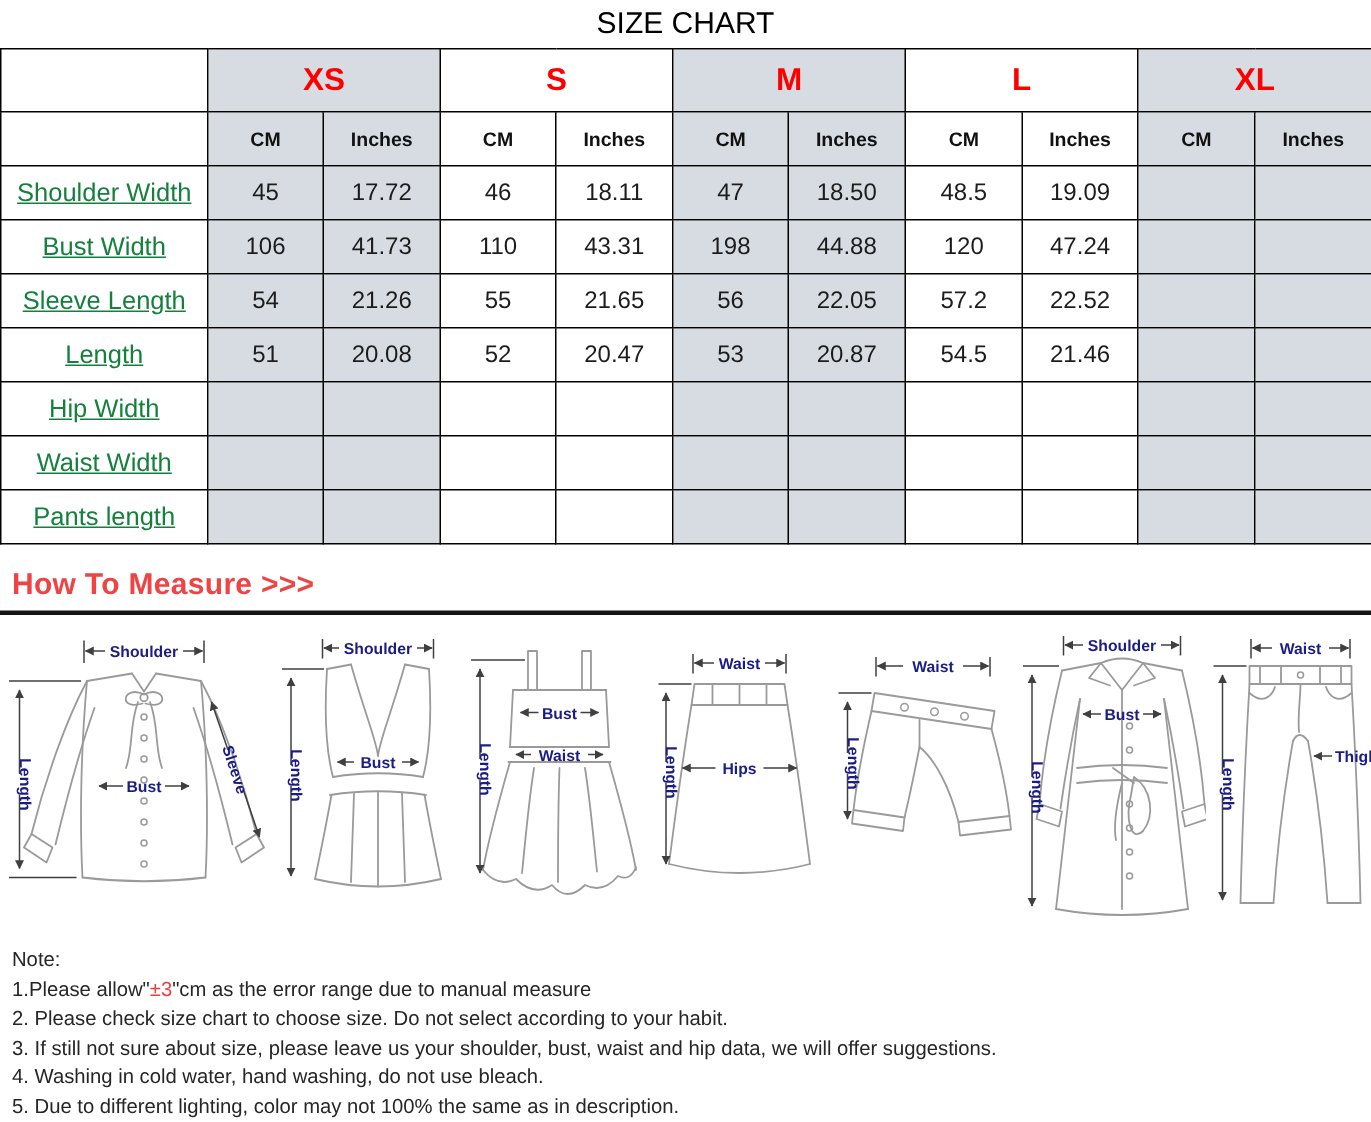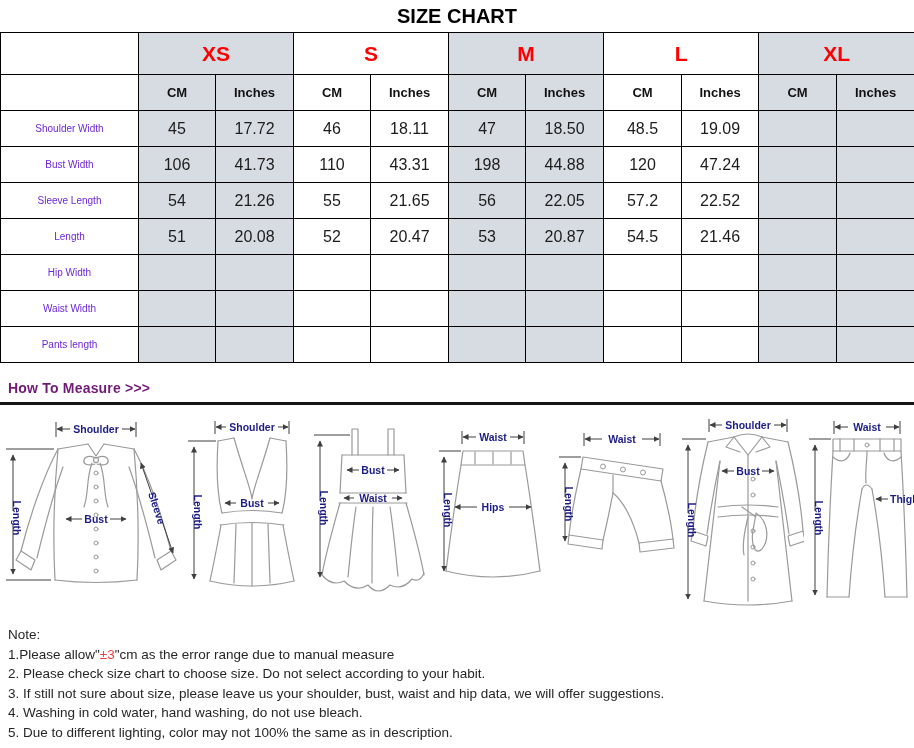--- a/index.html
+++ b/index.html
@@ -1,29 +1,29 @@
 <!DOCTYPE html>
 <html><head>
 <meta charset="utf-8">
 <style>
   html,body{margin:0;padding:0;background:#fff;}
   .page{width:914px;height:748px;background:#fff;font-family:"Liberation Sans",sans-serif;position:relative;overflow:hidden;}
-  .title{height:32px;display:flex;align-items:center;justify-content:center;font-size:20px;font-weight:bold;color:#000;}
+  .title{height:32px;display:flex;align-items:center;justify-content:center;font-size:20px;font-weight:normal;color:#000;}
   table.size{border-collapse:collapse;table-layout:fixed;width:914px;}
   table.size td,table.size th{border:1px solid #000;text-align:center;vertical-align:middle;padding:0;overflow:hidden;}
   tr.size-row{height:42px;}
   th.size-cell{font-size:21px;font-weight:bold;color:#ff0000;}
   tr.unit-row{height:36px;}
   .unit-cell{font-size:13px;font-weight:bold;color:#111;margin-top:11px;}
   tr.data-row{height:36px;}
-  td.row-label{font-size:10px;color:#6d28d9;font-weight:400;}
+  td.row-label{font-size:17px;color:#15803d;font-weight:400;text-decoration:underline;}
   td.val{font-size:16px;color:#1c1c1c;}
   .sh{background:#d7dce3;}
   .measure-head{margin-top:16px;padding:0 0 5px 8px;border-bottom:3px solid #151515;}
-  .measure-title{color:#701a75;font-size:14px;font-weight:bold;letter-spacing:0.2px;}
+  .measure-title{color:#ef4444;font-size:20px;font-weight:bold;letter-spacing:0.2px;}
   .figs{display:flex;align-items:flex-start;margin-top:8px;height:200px;}
   .figs svg{display:block;}
   svg .g{fill:none;stroke:#9a9a9a;stroke-width:1.2;stroke-linecap:round;stroke-linejoin:round;}
   svg .btn{fill:none;stroke:#9a9a9a;stroke-width:1;}
   svg .m{stroke:#3f3f3f;stroke-width:1;fill:none;}
   svg .lb{font-family:"Liberation Sans",sans-serif;font-weight:bold;font-size:10.5px;fill:#1c1c85;}
   .notes{margin:12px 0 0 8px;font-size:13.5px;color:#262626;line-height:19.5px;}
   .red{color:#ee3f3f;}
 </style>
 </head>

